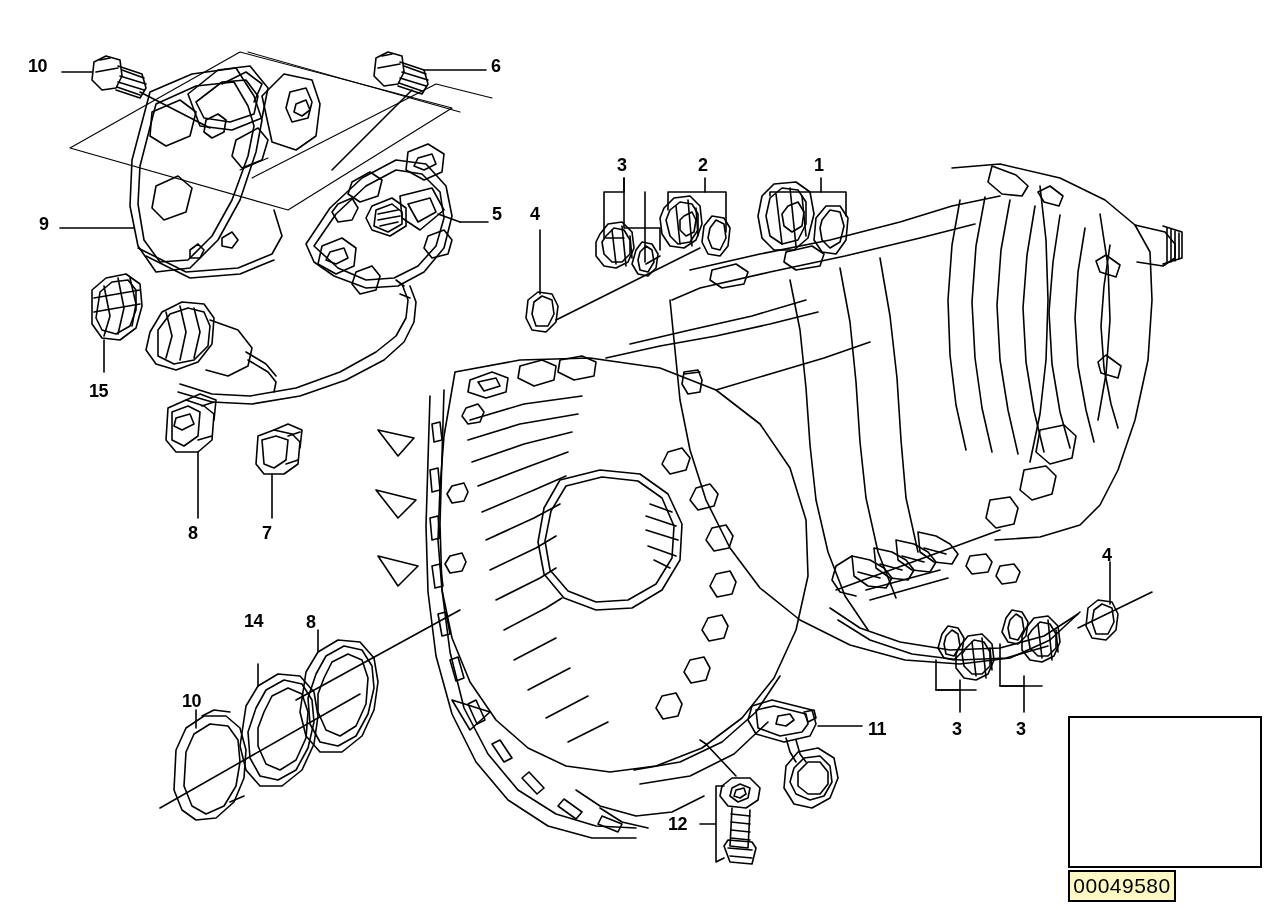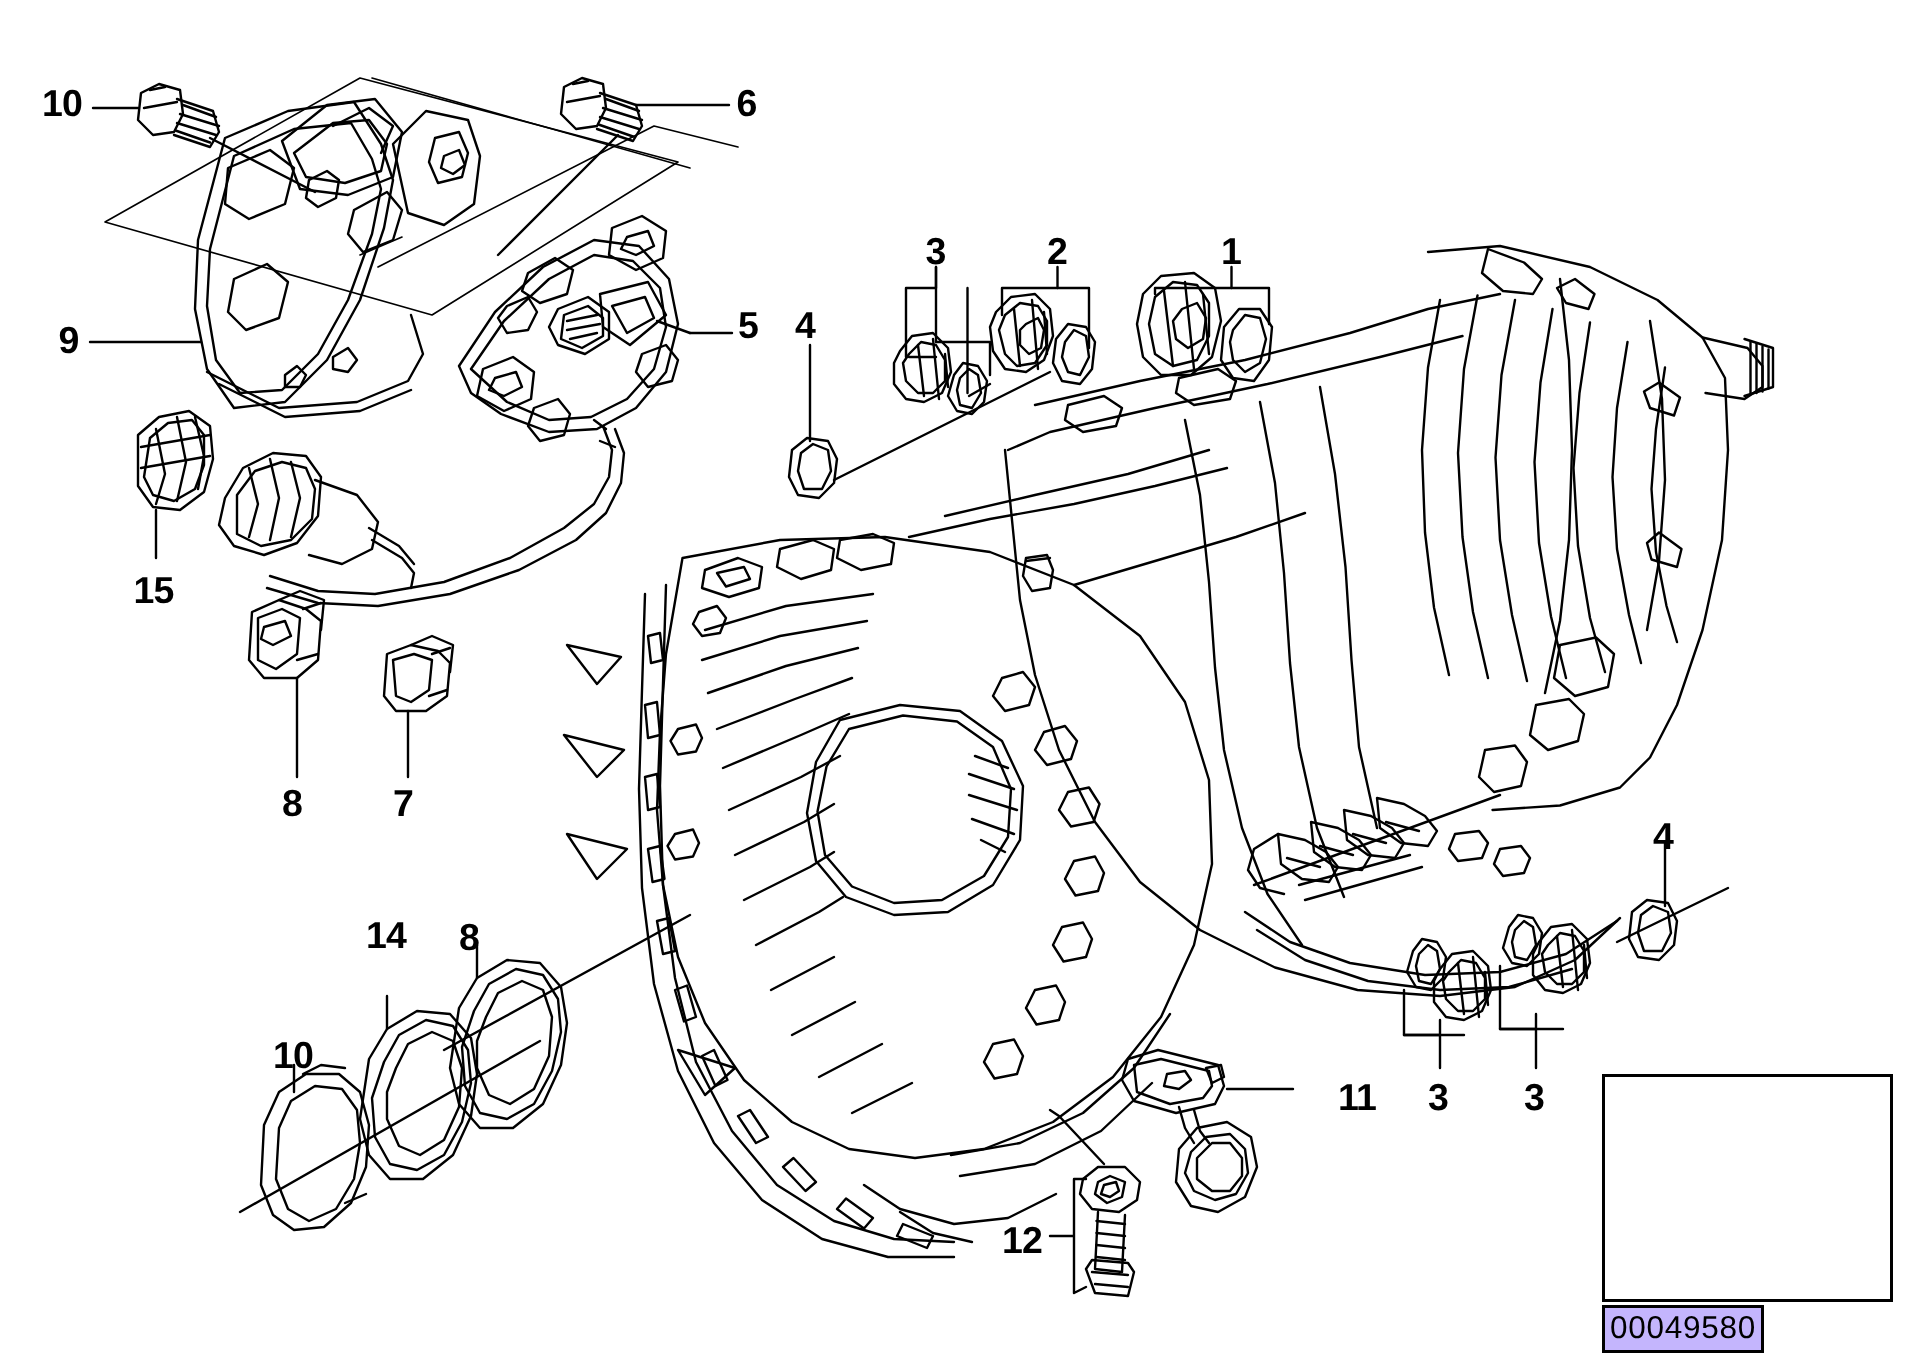--- a/index.html
+++ b/index.html
@@ -1,24 +1,24 @@
 <!DOCTYPE html>
 <html><head>
 <meta charset="utf-8">
 <style>
   html,body{margin:0;padding:0;background:#fff;}
   body{width:1288px;height:910px;position:relative;overflow:hidden;
        font-family:"Liberation Sans",sans-serif;}
   #stage{position:absolute;left:0;top:0;width:1288px;height:910px;}
   svg.layer{position:absolute;left:0;top:0;width:1288px;height:910px;}
-  .callout{position:absolute;font-weight:bold;font-size:25px;color:#000;
+  .callout{position:absolute;font-weight:bold;font-size:18px;color:#000;
            font-family:"Liberation Sans",sans-serif;line-height:1;
            letter-spacing:-0.5px;}
   .partnum-box{position:absolute;left:1068px;top:870px;width:104px;height:28px;
-           border:2px solid #000;background:#c4b5fd;display:flex;
+           border:2px solid #000;background:#fef9c3;display:flex;
            align-items:center;justify-content:center;}
   .partnum-box span{font-size:21px;font-weight:normal;color:#000;
            font-family:"Liberation Sans",sans-serif;letter-spacing:0.5px;}
   .car-box{position:absolute;left:1068px;top:716px;width:190px;height:148px;
            border:2px solid #000;background:#fff;}
 </style>
 </head>
 <body>
 
 <div id="stage">
@@ -503,21 +503,21 @@
   <div class="callout" style="left:814px; top:156px;">1</div>
   <div class="callout" style="left:492px; top:205px;">5</div>
   <div class="callout" style="left:530px; top:205px;">4</div>
   <div class="callout" style="left:89px;  top:382px;">15</div>
   <div class="callout" style="left:188px; top:524px;">8</div>
   <div class="callout" style="left:262px; top:524px;">7</div>
   <div class="callout" style="left:1102px;top:546px;">4</div>
   <div class="callout" style="left:306px; top:613px;">8</div>
   <div class="callout" style="left:244px; top:612px;">14</div>
   <div class="callout" style="left:182px; top:692px;">10</div>
-  <div class="callout" style="left:892px; top:720px;">11</div>
+  <div class="callout" style="left:868px; top:720px;">11</div>
   <div class="callout" style="left:952px; top:720px;">3</div>
   <div class="callout" style="left:1016px;top:720px;">3</div>
   <div class="callout" style="left:668px; top:815px;">12</div>
 
   <div class="car-box"></div>
 
   <div class="partnum-box">
     <span>00049580</span>
   </div>
 

